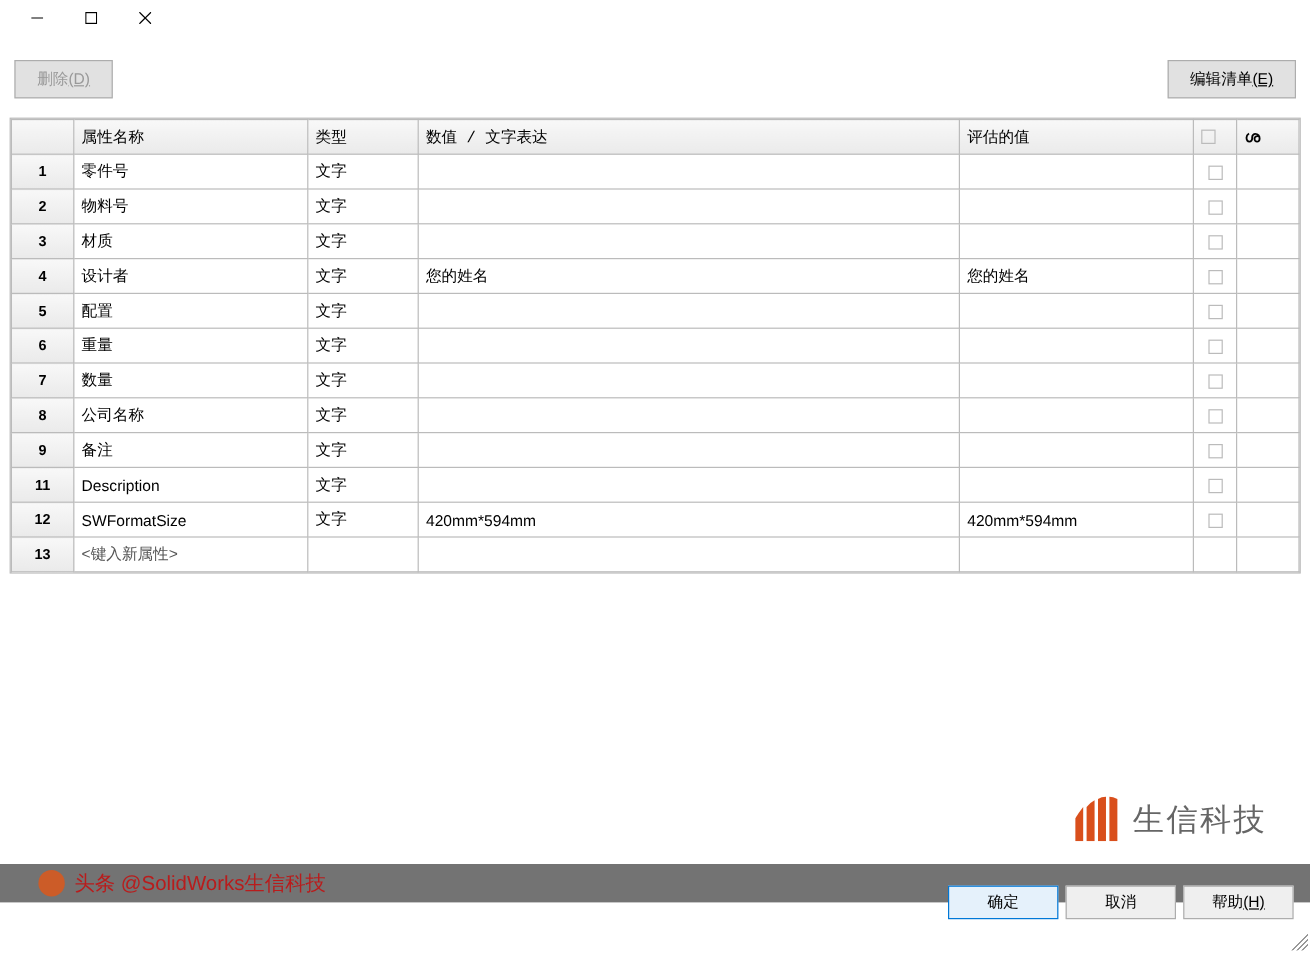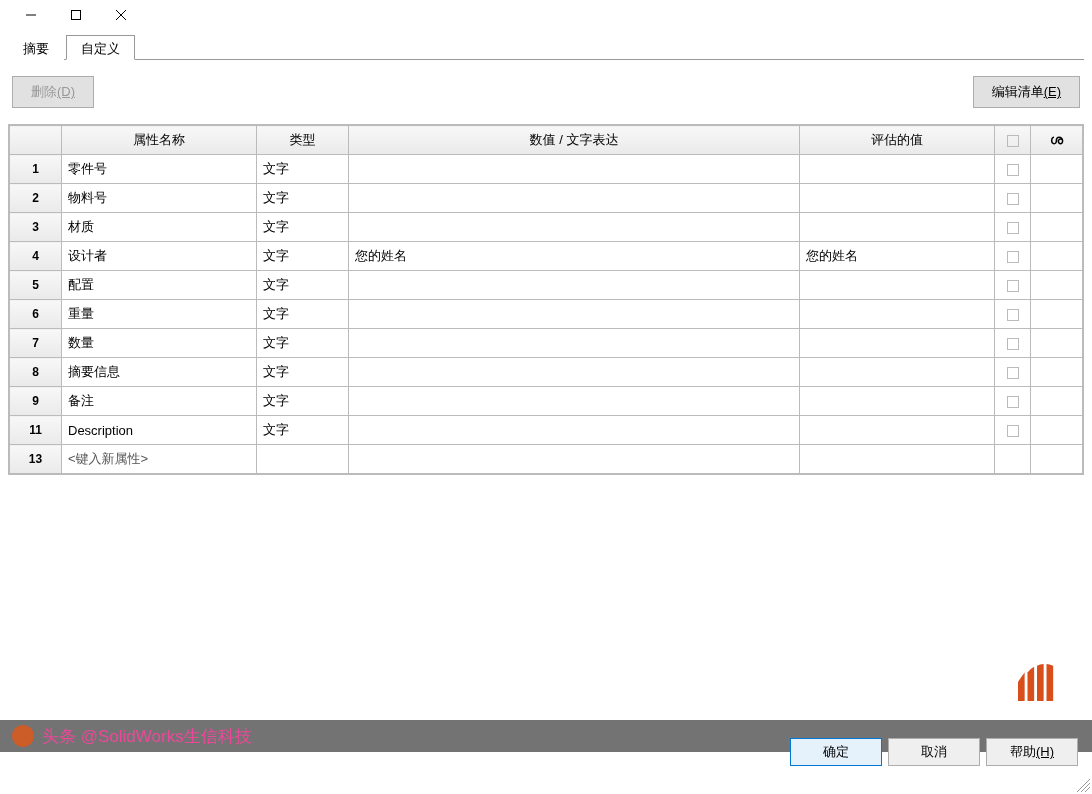--- a/index.html
+++ b/index.html
@@ -30,39 +30,39 @@
     .btn .mnemonic { text-decoration: underline; }
     
     .combo { border: 1px solid #0078d7; height: 28px; width: 200px; display: flex; align-items: center; padding: 0 4px; background: #fff; position: relative; }
     .combo .sel { background: #0078d7; color: #fff; padding: 0 4px; }
     .combo .chev { margin-left: auto; color: #555; }
     
     
     .table-wrap { border: 1px solid #bbb; }
     table { border-collapse: collapse; width: 100%; table-layout: fixed; }
     th, td { border: 1px solid #bbb; padding: 4px 6px; height: 29px; text-align: left; font-weight: normal; }
-    th { background: linear-gradient(#f8f8f8, #eaeaea); text-align: center; }
+    th { background: linear-gradient(#f8f8f8, #eaeaea); text-align: left; font-family: Liberation Mono, monospace; }
     td.rownum { background: linear-gradient(#f8f8f8, #eaeaea); text-align: center; font-weight: bold; font-size: 12px; }
     .col-corner { width: 52px; }
     .col-name { width: 195px; }
     .col-type { width: 92px; }
     .col-value { }
     .col-eval { width: 195px; }
     .col-chk1 { width: 36px; }
     .col-chk2 { width: 52px; }
     .chk { width: 12px; height: 12px; border: 1px solid #bbb; display: inline-block; vertical-align: middle; }
     .link-icon { display: inline-block; font-weight: bold; }
     .placeholder { color: #555; }
     
     
     .watermark-logo { position: absolute; right: 36px; bottom: 90px; display: flex; align-items: center; gap: 10px; color: #666; }
     .watermark-logo .logo-svg { color: #d94f1c; }
     .watermark-logo .logo-text { font-size: 26px; letter-spacing: 2px; }
     
-    .watermark-bar { position: absolute; left: 0; right: 0; bottom: 42px; height: 32px; background: rgba(0,0,0,0.55); color: #ec4899; display: flex; align-items: center; padding: 0 12px; font-size: 17px; }
+    .watermark-bar { position: absolute; left: 0; right: 0; bottom: 42px; height: 32px; background: rgba(0,0,0,0.55); color: #b91c1c; display: flex; align-items: center; padding: 0 32px; font-size: 17px; }
     .watermark-bar .avatar { width: 22px; height: 22px; border-radius: 50%; background: #cc5c28; margin-right: 8px; flex-shrink: 0; }
     
     
     .bottom-buttons { position: absolute; right: 14px; bottom: 28px; display: flex; gap: 6px; }
     .bottom-buttons .btn { padding: 4px 0; width: 92px; text-align: center; background: #efefef; }
     .bottom-buttons .btn.primary { border: 1px solid #0078d7; background: #e5f1fb; }
     
     .resize-grip { position: absolute; right: 2px; bottom: 2px; width: 14px; height: 14px; background:
       linear-gradient(135deg, transparent 50%, #999 50%, #999 55%, transparent 55%,
                               transparent 65%, #999 65%, #999 70%, transparent 70%,
@@ -85,24 +85,20 @@
   <div class="win-btn close">
     <svg width="10" height="10" viewBox="0 0 10 10">
         <line x1="0" y1="0" x2="10" y2="10" stroke="currentColor" stroke-width="1"></line>
         <line x1="10" y1="0" x2="0" y2="10" stroke="currentColor" stroke-width="1"></line>
       </svg>
   </div>
 </div>
 
 <div class="content">
 
-  <div class="tabs">
-    <div class="tab">摘要</div>
-    <div class="tab active">自定义</div>
-  </div>
 
   <div class="top-controls">
     <div class="left">
       <button class="btn" disabled="">
         <span>删除</span><span class="mnemonic">(D)</span>
       </button>
     </div>
     <div class="spacer"></div>
     <div style="align-self:flex-end;">
       <button class="btn">
@@ -192,21 +188,21 @@
             <td class="rownum">7</td>
             <td>数量</td>
             <td>文字</td>
             <td></td>
             <td></td>
             <td style="text-align:center"><span class="chk"></span></td>
             <td></td>
           </tr>
           <tr>
             <td class="rownum">8</td>
-            <td>摘要信息</td>
+            <td>公司名称</td>
             <td>文字</td>
             <td></td>
             <td></td>
             <td style="text-align:center"><span class="chk"></span></td>
             <td></td>
           </tr>
           <tr>
             <td class="rownum">9</td>
             <td>备注</td>
             <td>文字</td>
@@ -214,20 +210,29 @@
             <td></td>
             <td style="text-align:center"><span class="chk"></span></td>
             <td></td>
           </tr>
           <tr>
             <td class="rownum">11</td>
             <td>Description</td>
             <td>文字</td>
             <td></td>
             <td></td>
+            <td style="text-align:center"><span class="chk"></span></td>
+            <td></td>
+          </tr>
+          <tr>
+            <td class="rownum">12</td>
+            <td>SWFormatSize</td>
+            <td>文字</td>
+            <td>420mm*594mm</td>
+            <td>420mm*594mm</td>
             <td style="text-align:center"><span class="chk"></span></td>
             <td></td>
           </tr>
           <tr>
             <td class="rownum">13</td>
             <td><span class="placeholder">&lt;键入新属性&gt;</span></td>
             <td></td>
             <td></td>
             <td></td>
             <td></td>
@@ -242,20 +247,21 @@
   <span class="logo-svg">
     <svg width="38" height="38" viewBox="0 0 40 40">
       <g fill="#d94f1c">
         <path d="M0 40 L7 40 L7 10 Q3 15 0 20 Z"></path>
         <path d="M10 40 L17 40 L17 4 Q13 6 10 10 Z"></path>
         <path d="M20 40 L27 40 L27 1 Q23 1 20 3 Z"></path>
         <path d="M30 40 L37 40 L37 3 Q33 1 30 1 Z"></path>
       </g>
     </svg>
   </span>
+  <span class="logo-text">生信科技</span>
 </div>
 
 <div class="watermark-bar">
   <span class="avatar"></span>
   <span>头条 @SolidWorks生信科技</span>
 </div>
 
 <div class="bottom-buttons">
   <button class="btn primary"><span>确定</span></button>
   <button class="btn"><span>取消</span></button>

